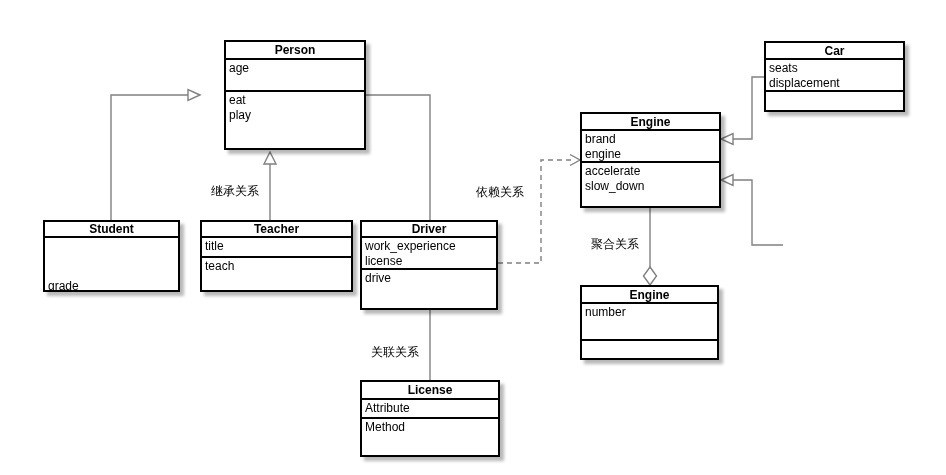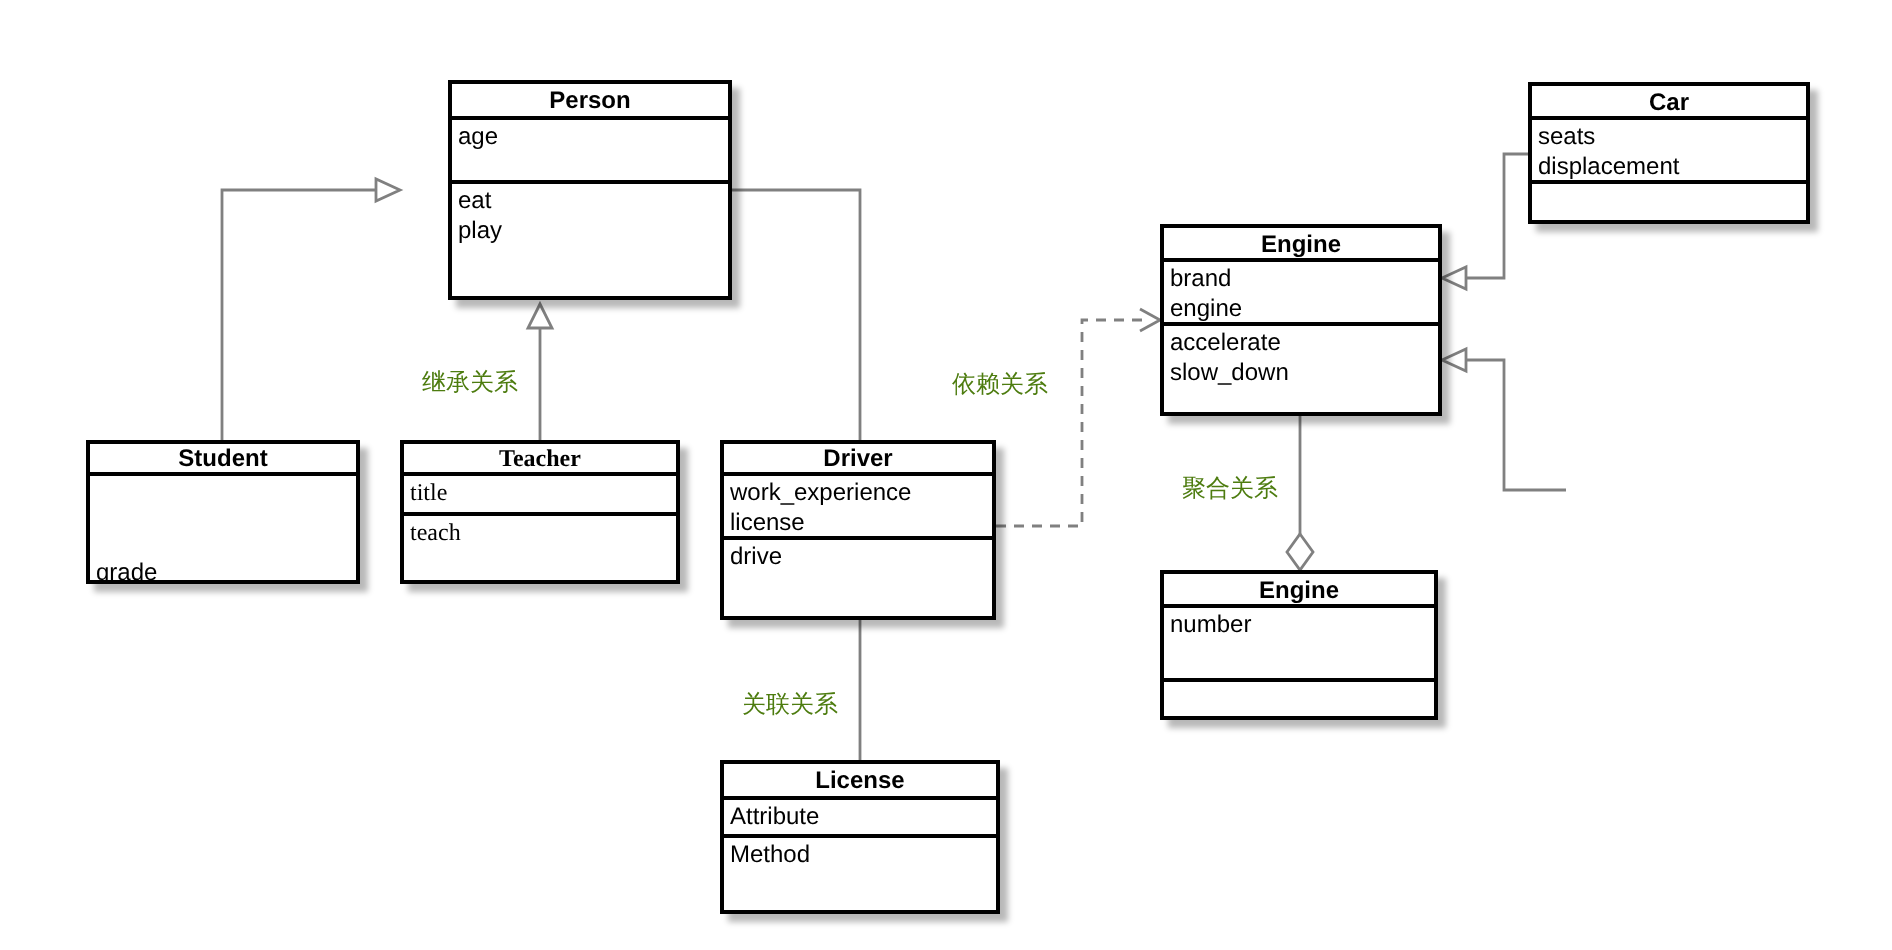--- a/index.html
+++ b/index.html
@@ -48,21 +48,21 @@
     line-height: 15px;
     color: #000000;
     padding: 0 3px;
     white-space: nowrap;
   }
   .uml-attrs .row:first-child, .uml-methods .row:first-child { padding-top: 1px; }
   .edge-label {
     position: absolute;
     font-size: 12px;
     line-height: 13px;
-    color: #4d7c0f;
+    color: #000000;
     background: #ffffff;
     white-space: nowrap;
   }
 </style>
 </head>
 <body>
 
 <div class="canvas">
 
   <svg class="edges" viewBox="0 0 946 475" fill="none" stroke="#808080" stroke-width="1.4">
@@ -126,21 +126,21 @@
   <div class="uml-box" style="left:43px; top:220px; width:137px; height:72px;gap:40px;">
     <div class="uml-title" style="height:16px">Student</div>
     <div class="uml-attrs" style="height:20px">
       <div class="row">grade</div>
     </div>
     <div class="uml-methods">
       <div class="row">study</div>
     </div>
   </div>
 
-  <div class="uml-box" style="left:200px; top:220px; width:140px; height:72px;font-family:Liberation Serif, serif;">
+  <div class="uml-box" style="left:200px; top:220px; width:153px; height:72px;">
     <div class="uml-title" style="height:16px">Teacher</div>
     <div class="uml-attrs" style="height:20px">
       <div class="row">title</div>
     </div>
     <div class="uml-methods">
       <div class="row">teach</div>
     </div>
   </div>
 
   <div class="uml-box" style="left:360px; top:220px; width:138px; height:90px;">

